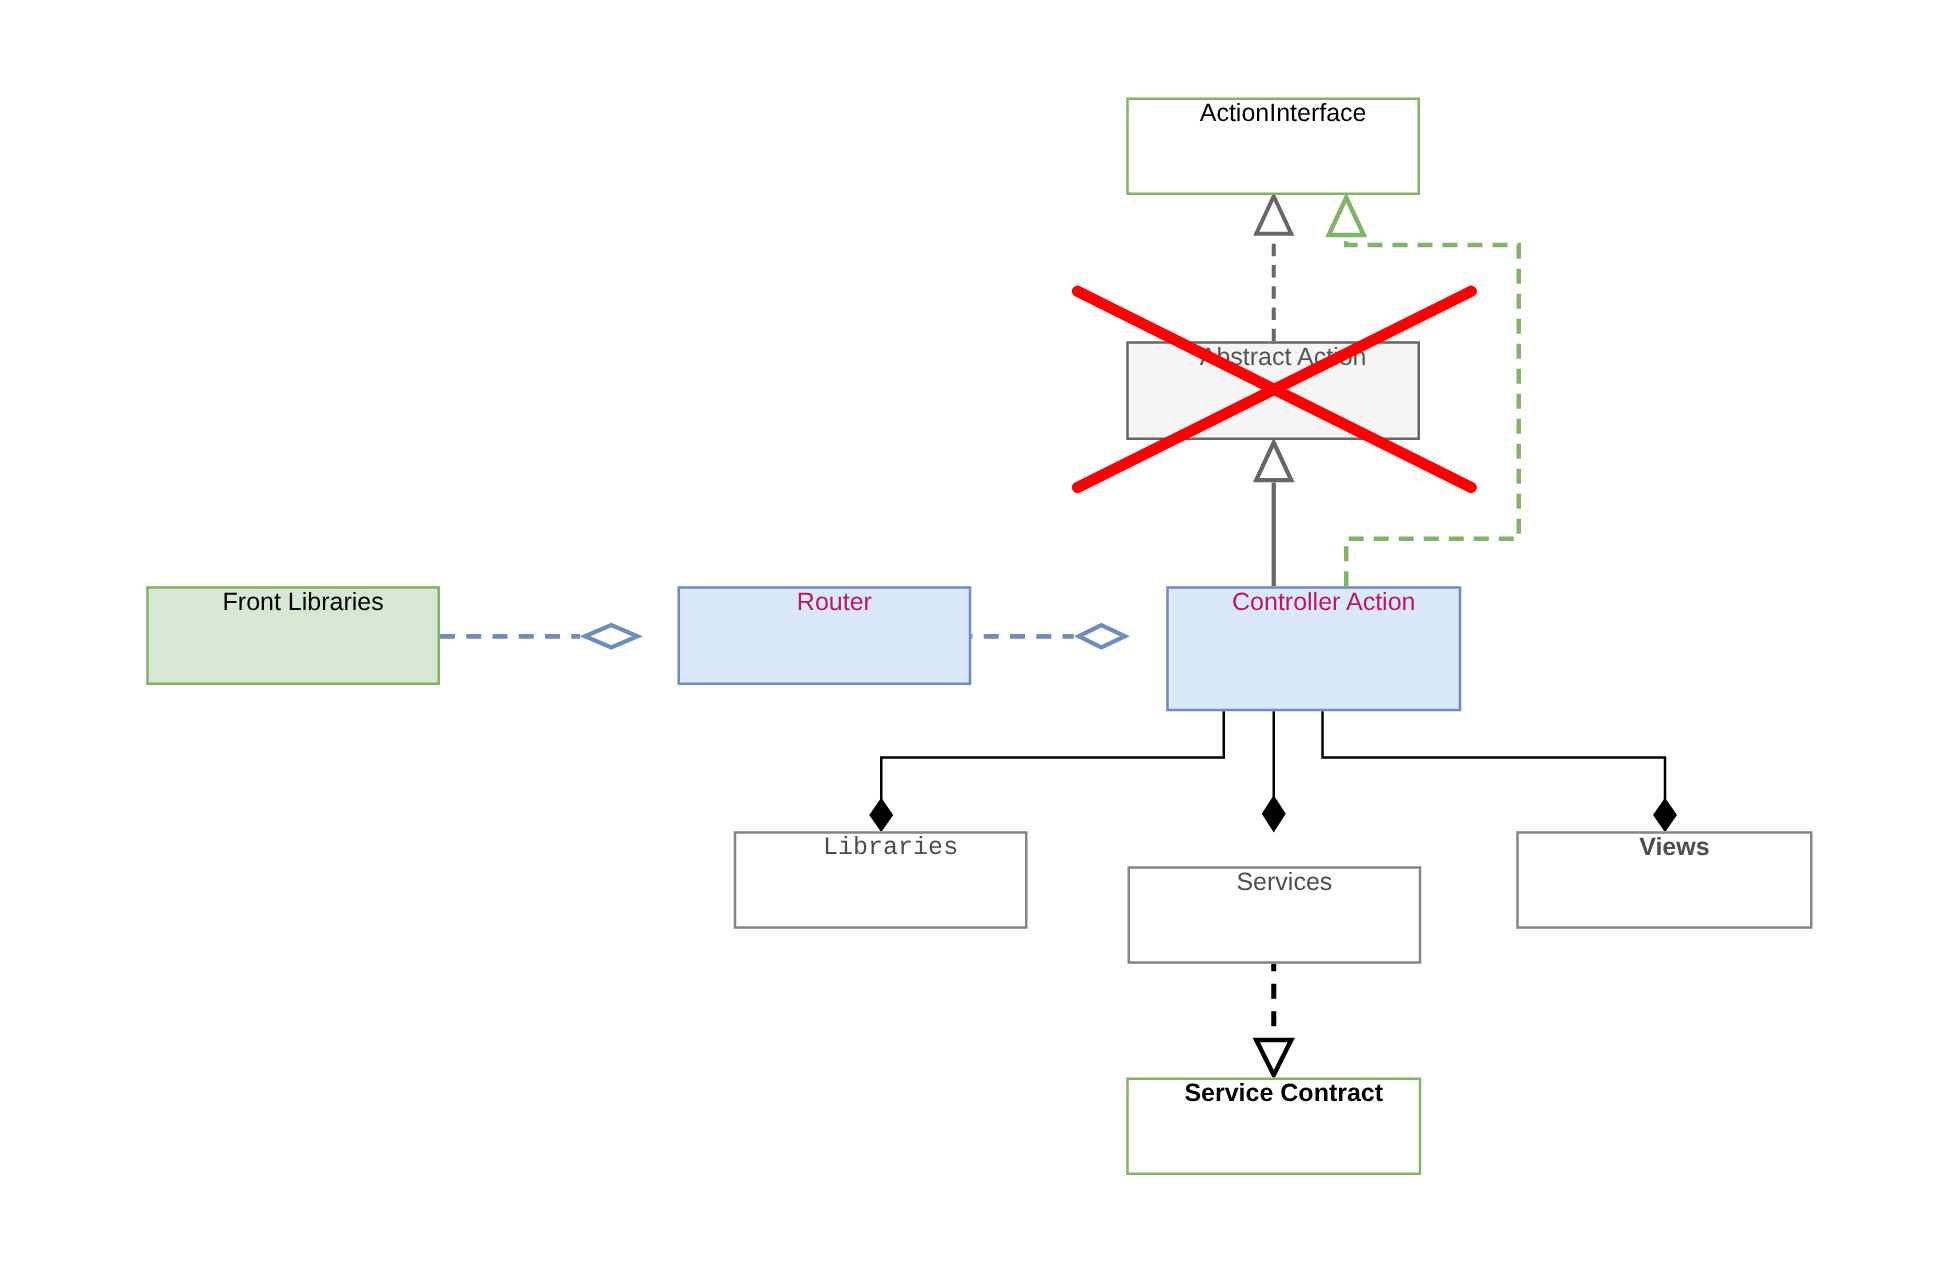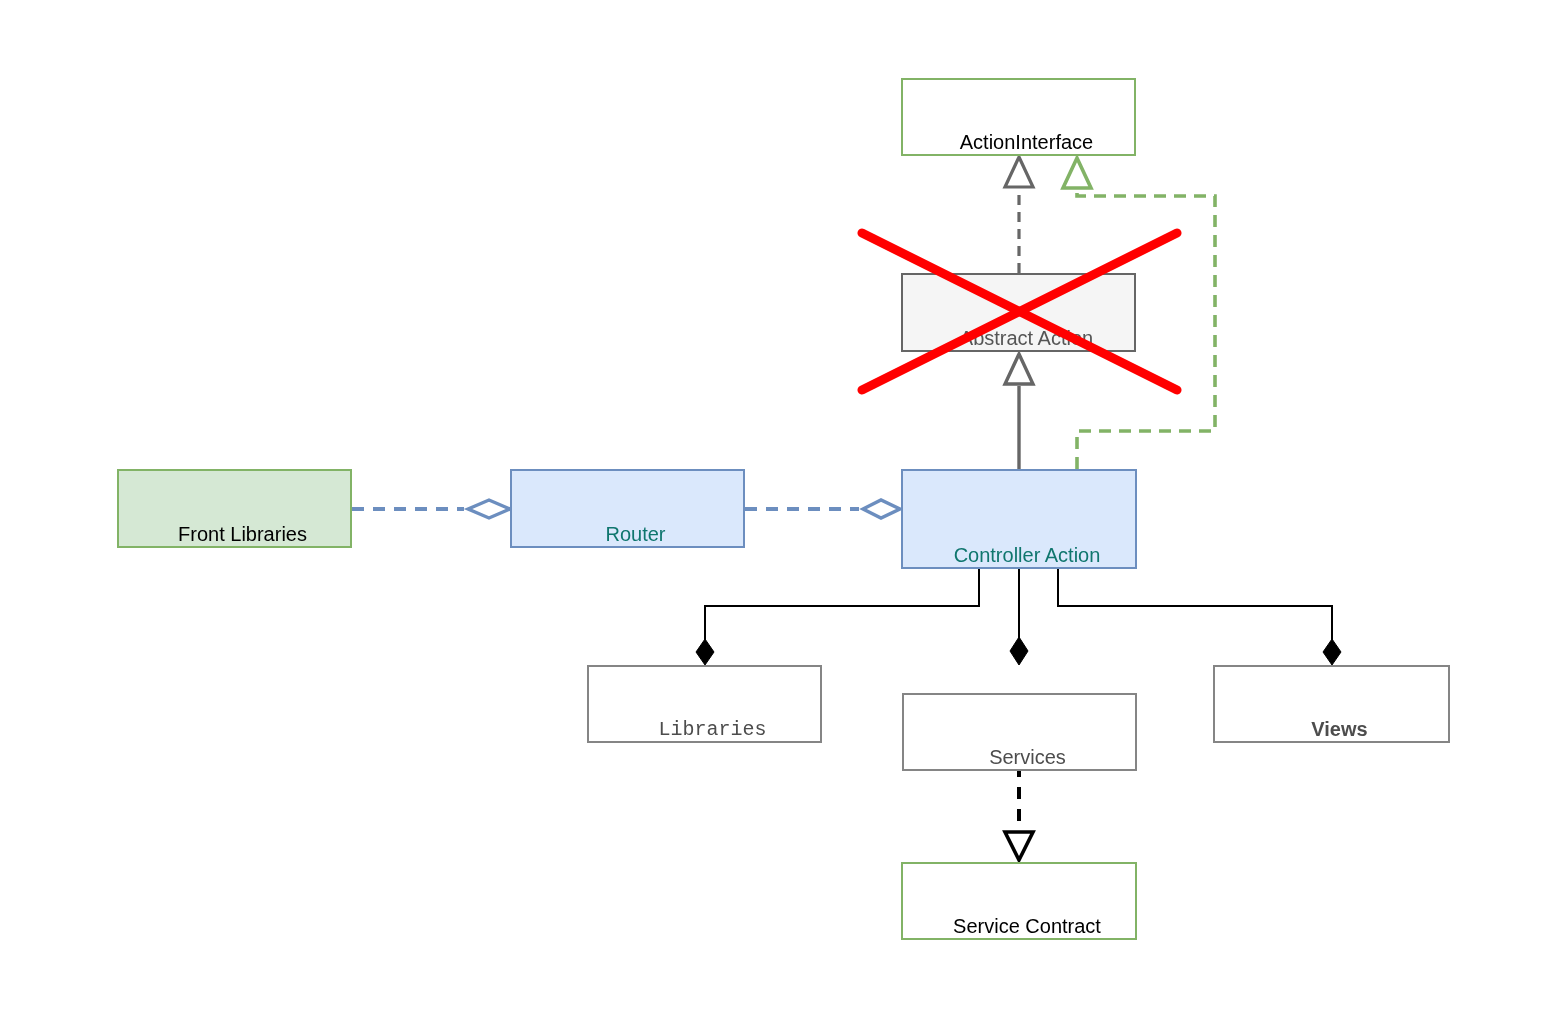--- a/index.html
+++ b/index.html
@@ -10,33 +10,33 @@
     font-family:"Liberation Sans", sans-serif;
     overflow:hidden;
   }
   svg.layer{position:absolute;left:0;top:0;width:1568px;height:1019px;}
   #edges{z-index:1;}
   #overlay{z-index:3;}
   .node{
     position:absolute;
     z-index:2;
     display:flex;
-    align-items:flex-end;
+    align-items:flex-start;
     justify-content:center;
     box-sizing:border-box;
     font-size:20px;
     text-align:center;
     color:#000000;
     background:#ffffff;
     padding-left:16px;
   }
   .node span{display:block;}
   .green-fill   {background:#d5e8d4;border:2px solid #82b366;color:#000000;}
   .green-border {background:#ffffff;border:2px solid #82b366;color:#000000;}
-  .blue-fill    {background:#dae8fc;border:2px solid #6c8ebf;color:#0f766e;}
+  .blue-fill    {background:#dae8fc;border:2px solid #6c8ebf;color:#be185d;margin-left:32px;}
   .gray-fill    {background:#f5f5f5;border:2px solid #666666;color:#555555;}
   .plain        {background:#ffffff;border:2px solid #858585;color:#4d4d4d;}
 </style>
 </head>
 <body>
 
 <div id="canvas">
 
   <svg class="layer" id="edges">
 
@@ -111,21 +111,21 @@
   </div>
 
   <div class="node plain" style="left:902px;top:665px;width:235px;height:78px;margin-top:28px;">
     <span>Services</span>
   </div>
 
   <div class="node plain" style="left:1213px;top:665px;width:237px;height:78px;font-weight:bold;">
     <span>Views</span>
   </div>
 
-  <div class="node green-border" style="left:901px;top:862px;width:236px;height:78px;">
+  <div class="node green-border" style="left:901px;top:862px;width:236px;height:78px;font-weight:bold;">
     <span>Service Contract</span>
   </div>
 
   <svg class="layer" id="overlay">
     <g>
       <line x1="862" y1="233" x2="1177" y2="390" stroke="#ff0000" stroke-width="9" stroke-linecap="round"></line>
       <line x1="862" y1="390" x2="1177" y2="233" stroke="#ff0000" stroke-width="9" stroke-linecap="round"></line>
     </g>
   </svg>
 

